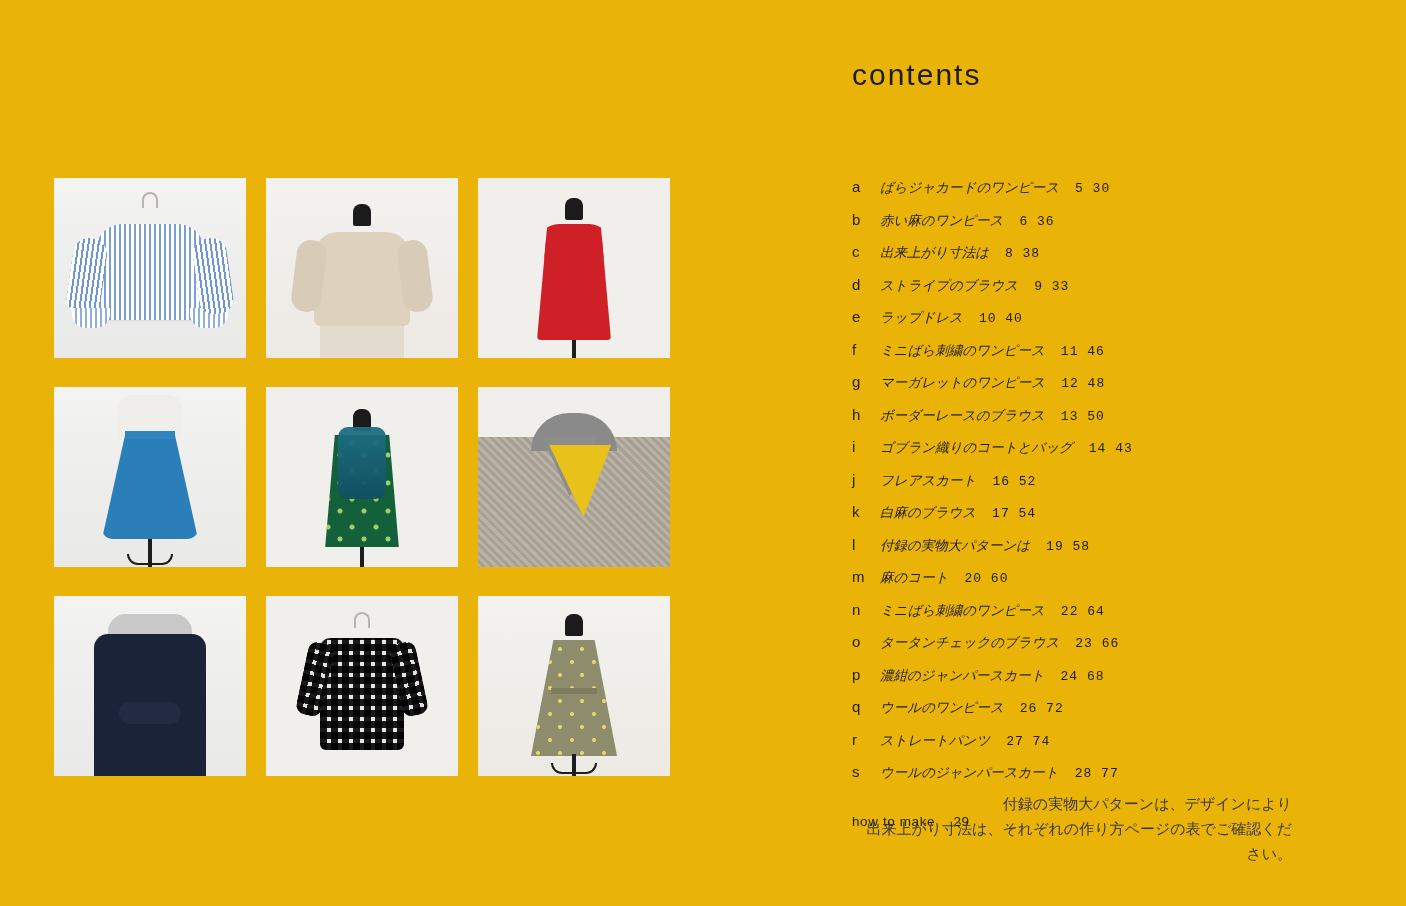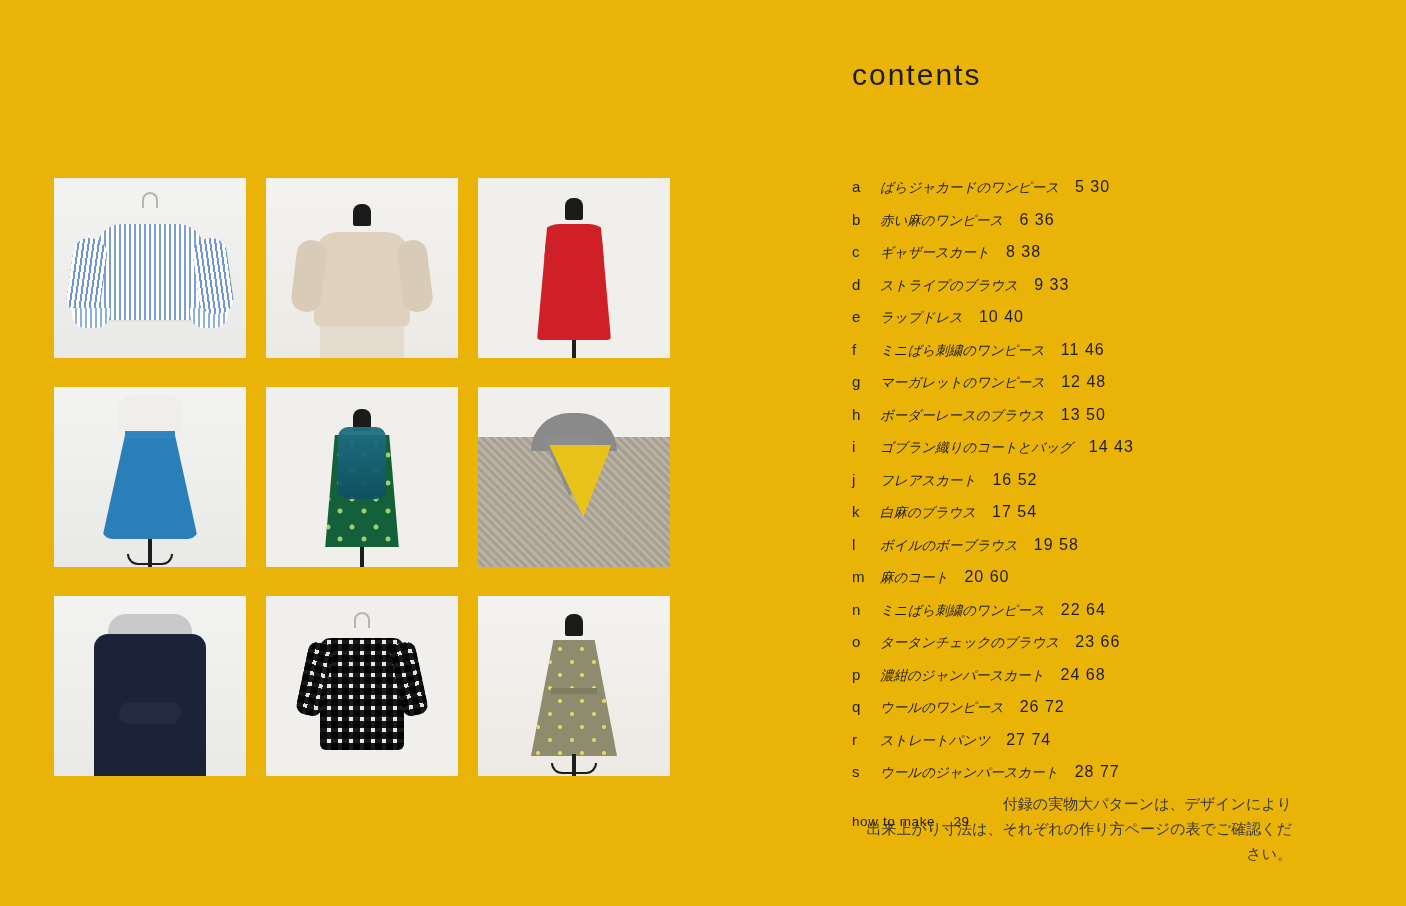--- a/index.html
+++ b/index.html
@@ -392,22 +392,23 @@
     font-size: 15px;
     color: #1e1e1e;
   }
   .toc .name {
     white-space: nowrap;
     font-style: italic;
   }
   .toc .pages {
     margin-left: 16px;
     white-space: nowrap;
-    font-size: 16px;
+    font-size: 13px;
     letter-spacing: 1px;
+    font-family: Liberation Mono, monospace;
   }
   .howto {
     margin-top: 32px;
     font-size: 13.5px;
     letter-spacing: .6px;
     color: #1e1e1e;
   }
   .howto .pg { margin-left: 14px; }
   .note {
     position: absolute;
@@ -499,21 +500,21 @@
           <span class="name">ばらジャカードのワンピース</span>
           <span class="pages">5  30</span>
         </li>
       <li>
           <span class="key">b</span>
           <span class="name">赤い麻のワンピース</span>
           <span class="pages">6  36</span>
         </li>
       <li>
           <span class="key">c</span>
-          <span class="name">ギャザースカート</span>
+          <span class="name">出来上がり寸法は</span>
           <span class="pages">8  38</span>
         </li>
       <li>
           <span class="key">d</span>
           <span class="name">ストライプのブラウス</span>
           <span class="pages">9  33</span>
         </li>
       <li>
           <span class="key">e</span>
           <span class="name">ラップドレス</span>
@@ -544,21 +545,21 @@
           <span class="name">フレアスカート</span>
           <span class="pages">16  52</span>
         </li>
       <li>
           <span class="key">k</span>
           <span class="name">白麻のブラウス</span>
           <span class="pages">17  54</span>
         </li>
       <li>
           <span class="key">l</span>
-          <span class="name">ボイルのボーブラウス</span>
+          <span class="name">付録の実物大パターンは</span>
           <span class="pages">19  58</span>
         </li>
       <li>
           <span class="key">m</span>
           <span class="name">麻のコート</span>
           <span class="pages">20  60</span>
         </li>
       <li>
           <span class="key">n</span>
           <span class="name">ミニばら刺繍のワンピース</span>

